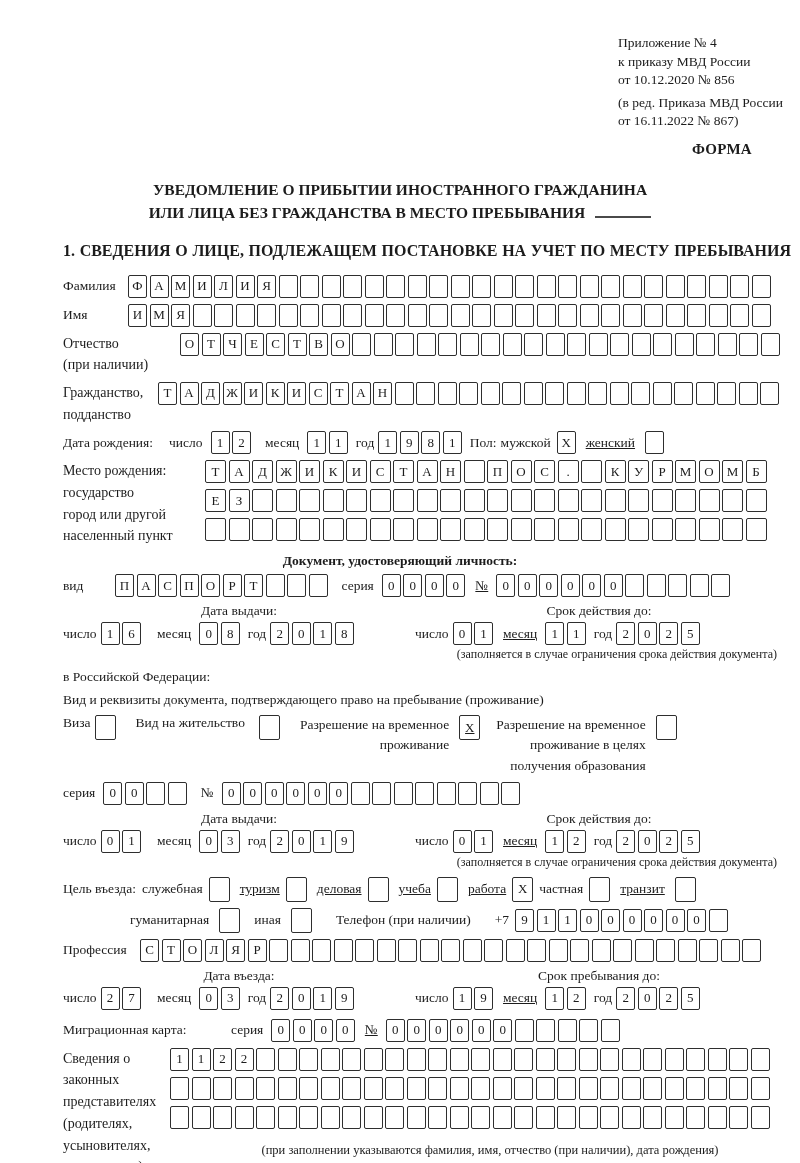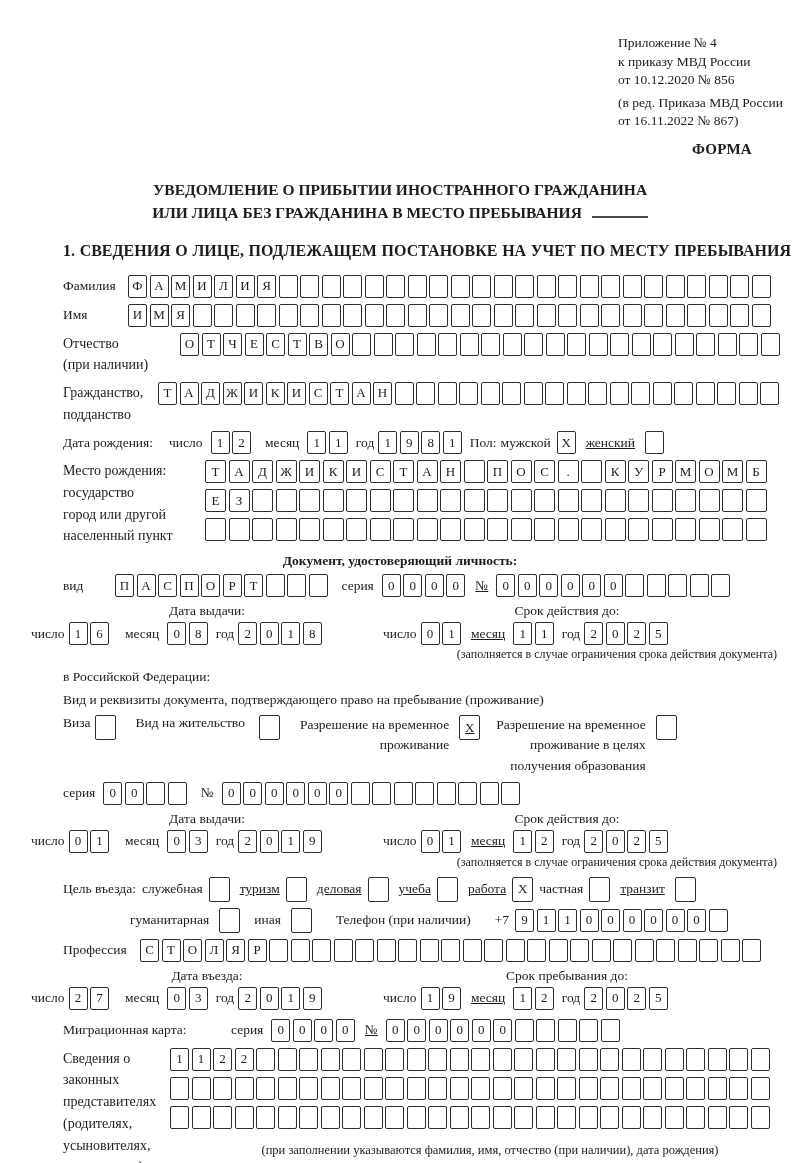--- a/index.html
+++ b/index.html
@@ -43,21 +43,21 @@
     display:inline-flex; align-items:center; justify-content:center;
     font-size:13px; font-family:"Liberation Serif","DejaVu Serif",serif;
   }
   .cells.wide .cell { width:21px; }
   .cells.big .cell { width:21px; height:25px; }
   .cellstack { display:flex; flex-direction:column; gap:6px; }
 
   .subhead { text-align:center; font-weight:bold; font-size:13.5px; margin:0 0 5px 0; }
 
   
-  .daterow { display:flex; margin-left:31px; }
+  .daterow { display:flex; margin-left:63px; }
   .datecol.left { width:352px; }
   .datecol.right { width:368px; }
   .datehead { text-align:center; font-size:13.5px; margin-bottom:3px; }
   .dateline { display:flex; align-items:center; }
   .validnote { text-align:right; padding-right:23px; font-size:12px; margin:2px 0 7px 0; }
   .afterdates { margin-bottom:9px; }
 
   .introline { margin:0 0 7px 63px; font-size:13.5px; }
   .optlbl { font-size:13.5px; text-align:right; line-height:1.5; flex:none; }
 
@@ -72,21 +72,21 @@
     <div>Приложение № 4</div>
     <div>к приказу МВД России</div>
     <div>от 10.12.2020 № 856</div>
     <div class="gap-top">(в ред. Приказа МВД России</div>
     <div>от 16.11.2022 № 867)</div>
   </div>
   <div class="forma">ФОРМА</div>
 
   <div class="title">
     <div>УВЕДОМЛЕНИЕ О ПРИБЫТИИ ИНОСТРАННОГО ГРАЖДАНИНА</div>
-    <div><span>ИЛИ ЛИЦА БЕЗ ГРАЖДАНИНА В МЕСТО ПРЕБЫВАНИЯ</span><span class="tline"></span></div>
+    <div><span>ИЛИ ЛИЦА БЕЗ ГРАЖДАНСТВА В МЕСТО ПРЕБЫВАНИЯ</span><span class="tline"></span></div>
   </div>
 
   <div class="sec">1. СВЕДЕНИЯ О ЛИЦЕ, ПОДЛЕЖАЩЕМ ПОСТАНОВКЕ НА УЧЕТ ПО МЕСТУ ПРЕБЫВАНИЯ</div>
 
   <div class="row first-row">
     <span class="lbl w65">Фамилия</span>
     <span class="cells">
         <span class="cell">Ф</span>
         <span class="cell">А</span>
         <span class="cell">М</span>

